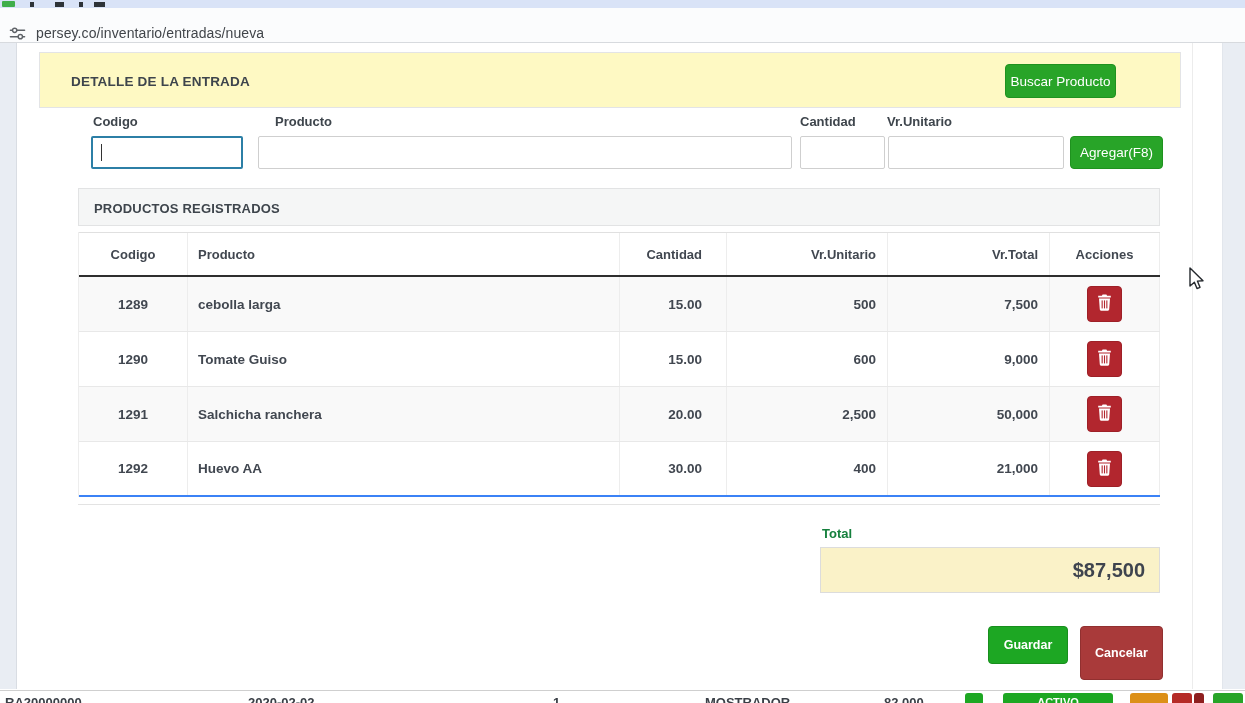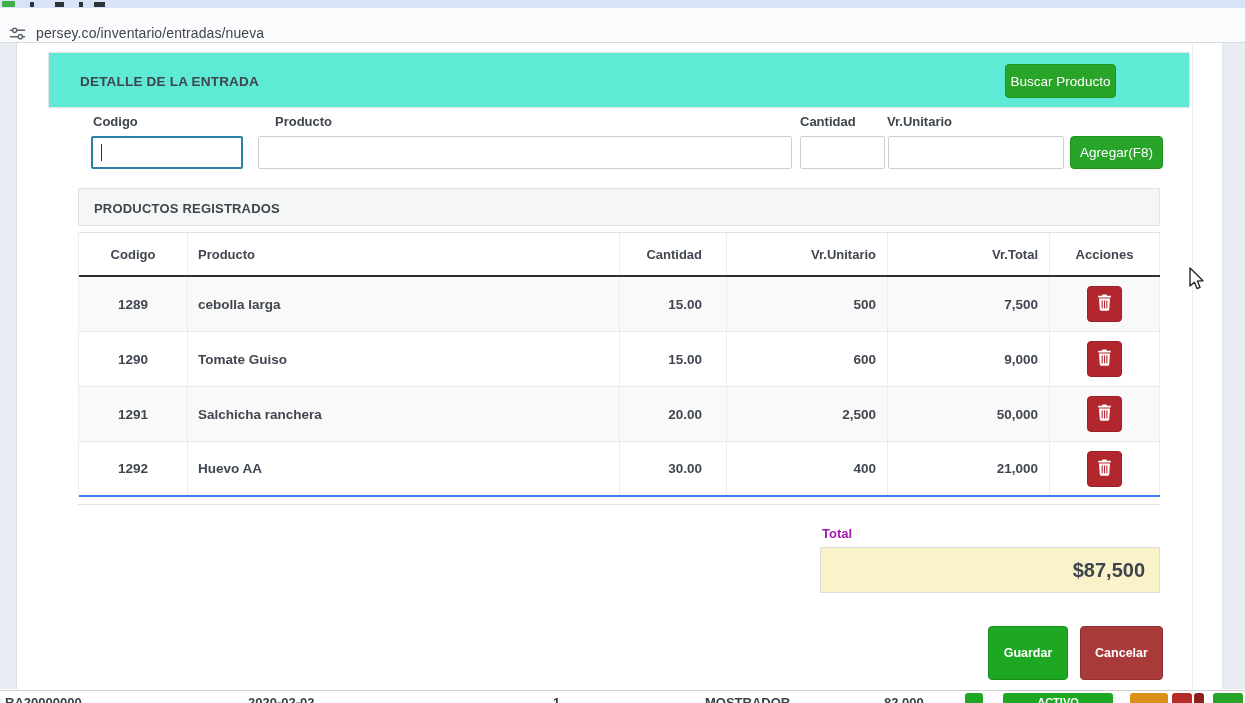--- a/index.html
+++ b/index.html
@@ -17,21 +17,21 @@
   .url-text { position:absolute; left:36px; top:17px; font-size:14px; color:#41454a; letter-spacing:0.1px;text-align:center; }
 
   
   .page-bg { position:absolute; left:0; top:43px; width:1245px; height:647px; background:#ffffff; }
   .side-strip { position:absolute; top:43px; width:17px; height:646px; background:#e9edf3; }
   .side-strip.left { left:0; border-right:1px solid #d9dde3; }
   .side-strip.right { left:1222px; width:23px; border-left:1px solid #e2e6ec; }
   .modal-edge { position:absolute; left:1192px; top:43px; width:1px; height:646px; background:#ececec; }
 
   
-  .panel-head { position:absolute; left:48px; top:52px; width:1142px; height:56px; background:#5eead4; border:1px solid #e3e4e6; }
+  .panel-head { position:absolute; left:39px; top:52px; width:1142px; height:56px; background:#fef9c3; border:1px solid #e3e4e6; }
   .panel-title { position:absolute; left:31px; top:21px; font-size:13.5px; font-weight:700; color:#3e454c; letter-spacing:0.2px; }
   .btn { display:flex; align-items:center; justify-content:center; border-radius:4px; color:#fff; cursor:default; }
   .buscar-btn { position:absolute; left:1005px; top:64px; width:111px; height:34px; background:#28a428; border:1px solid #1f921f; font-size:13.5px; }
 
   
   .form-label { position:absolute; top:114px; font-size:13px; font-weight:700; color:#3e454c; }
   .lbl-codigo { left:93px; } .lbl-producto { left:275px; } .lbl-cantidad { left:800px; } .lbl-vrunit { left:887px; }
   .finput { position:absolute; top:136px; height:33px; background:#fff; border:1px solid #cfcfcf; border-radius:2px; font-size:13px; padding:0 8px; outline:none; font-family:"Liberation Sans", sans-serif; }
   .in-codigo { left:91px; width:152px; border:2px solid #2c7fa6; }
   .in-producto { left:258px; width:534px; }
@@ -53,23 +53,23 @@
   .c { display:flex; align-items:center; border-right:1px solid #ededed; font-size:13px; font-weight:700; color:#414750; }
   .tdata-row .c { font-size:13.5px; }
   .c.center { justify-content:center; }
   .c.left { justify-content:flex-start; padding-left:10px; }
   .c.right { justify-content:flex-end; padding-right:11px; }
   .c.right-wide { justify-content:flex-end; padding-right:24px; }
   .trash-btn { width:35px; height:36px; background:#b2262e; border:1px solid #9e2027; border-radius:4px; display:flex; align-items:center; justify-content:center; }
   .post-table-line { position:absolute; left:78px; top:504px; width:1082px; height:1px; background:#e3e3e3; }
 
   
-  .total-label { position:absolute; left:822px; top:526px; font-size:13px; font-weight:700; color:#a21caf; }
+  .total-label { position:absolute; left:822px; top:526px; font-size:13px; font-weight:700; color:#15803d; }
   .total-box { position:absolute; left:820px; top:547px; width:340px; height:46px; background:#faf2c8; border:1px solid #dcdcdc; display:flex; align-items:center; justify-content:flex-end; padding-right:14px; font-size:20px; font-weight:700; color:#3e444e; }
-  .guardar-btn { position:absolute; left:988px; top:626px; width:80px; height:54px; background:#1da723; border:1px solid #188e1d; font-size:12.5px; font-weight:700; }
+  .guardar-btn { position:absolute; left:988px; top:626px; width:80px; height:38px; background:#1da723; border:1px solid #188e1d; font-size:12.5px; font-weight:700; }
   .cancelar-btn { position:absolute; left:1080px; top:626px; width:83px; height:54px; background:#a93a3a; border:1px solid #913030; font-size:12.5px; font-weight:700; }
 
   
   .bottom-sliver { position:absolute; left:0; top:690px; width:1245px; height:28px; background:#fff; border-top:1px solid #cfcfcf; overflow:hidden; }
   .bs-text { position:absolute; top:4px; font-size:13px; font-weight:700; color:#3a3f46; white-space:nowrap; }
   .bs-code { left:5px; } .bs-date { left:248px; } .bs-one { left:553px; } .bs-channel { left:705px; } .bs-amount { left:884px; }
   .bs-badge { position:absolute; top:2px; height:20px; border-radius:3px; display:flex; align-items:flex-start; justify-content:center; color:#fff; font-size:11px; font-weight:700; padding-top:3px; }
   .bs-mini-green { left:965px; width:18px; background:#1da723; }
   .bs-activo { left:1003px; width:110px; background:#1da723; }
   .bs-orange { left:1130px; width:38px; background:#dc9018; }

